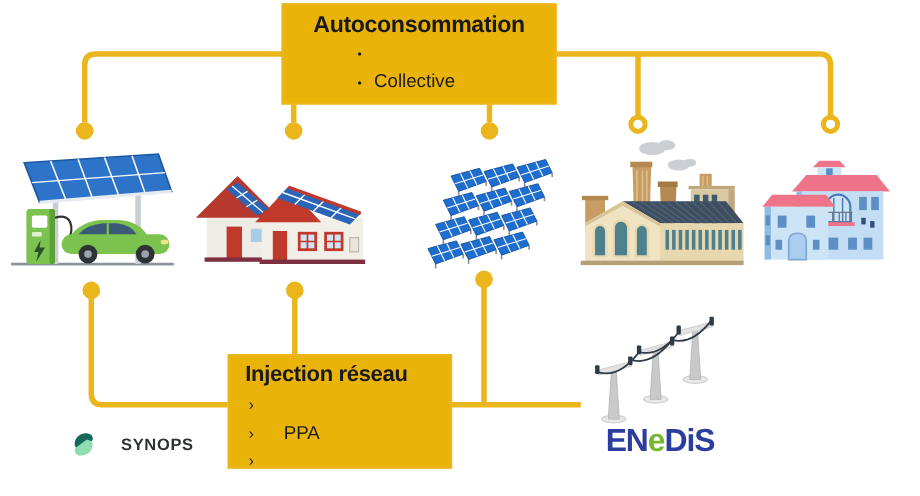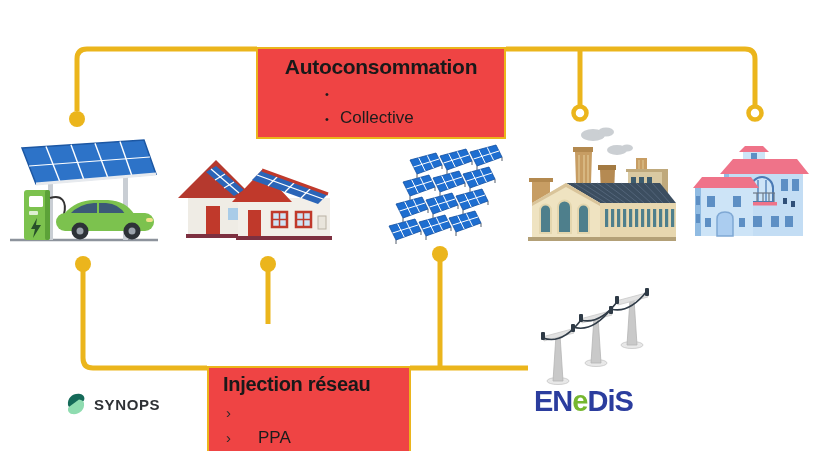--- a/index.html
+++ b/index.html
@@ -1,34 +1,34 @@
 <!DOCTYPE html>
 <html><head>
 <meta charset="utf-8">
 <style>
   html,body{margin:0;padding:0;background:#fff;}
   .canvas{position:relative;width:836px;height:451px;background:#ffffff;overflow:hidden;
           font-family:"Liberation Sans",sans-serif;}
   .layer{position:absolute;left:0;top:0;}
   .illus{position:absolute;}
-  .box{position:absolute;box-sizing:border-box;background:#ef4444;border:2.5px solid #EBB51C;z-index:3;margin-top:44px;}
+  .box{position:absolute;box-sizing:border-box;background:#eab308;border:2.5px solid #EBB51C;z-index:3;}
   .box-top{left:256px;top:3px;width:250px;height:92px;padding-top:4px;}
   .box-bottom{left:207px;top:322px;width:204px;height:104px;padding-top:3px;}
   .box-title{color:#191919;font-weight:800;letter-spacing:-0.3px;}
   .box-top .box-title{font-size:21px;text-align:center;line-height:28px;}
   .box-bottom .box-title{font-size:20px;padding-left:14px;line-height:27px;}
   .box ul{list-style:none;margin:2px 0 0 0;padding:0;}
   .box li{display:flex;align-items:baseline;color:#1c1c1c;}
   .box-top li{padding-left:56px;font-size:17px;line-height:23px;}
   .box-top .mk{width:26px;font-size:11px;text-align:center;}
   .box-bottom li{padding-left:17px;font-size:17px;line-height:25px;}
   .box-bottom .mk{width:32px;font-size:15px;color:#2a2a2a;}
-  .synops{position:absolute;left:64px;top:392px;display:flex;align-items:center;gap:6px;z-index:2;}
+  .synops{position:absolute;left:64px;top:392px;display:flex;align-items:center;gap:22px;z-index:2;}
   .synops .wordmark{font-size:15px;font-weight:800;letter-spacing:0.6px;color:#2e3135;}
-  .enedis-word{position:absolute;left:534px;top:385px;width:132px;text-align:left;z-index:2;
+  .enedis-word{position:absolute;left:534px;top:385px;width:132px;text-align:center;z-index:2;
                font-size:29px;font-weight:800;letter-spacing:-1px;line-height:32px;}
   .enedis-blue{color:#2b3d9e;}
   .enedis-green{color:#76b72f;}
 </style>
 </head>
 <body>
 
 <div class="canvas">
 
   <svg class="layer" width="836" height="451" viewBox="0 0 836 451">

